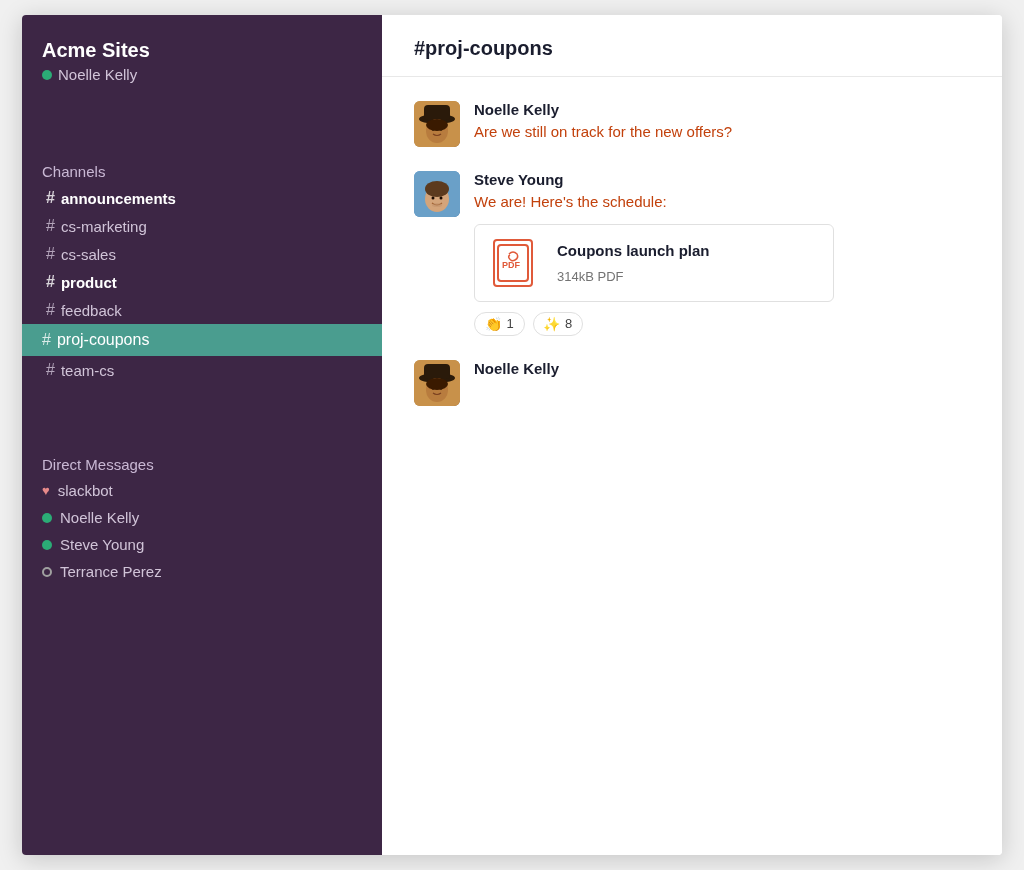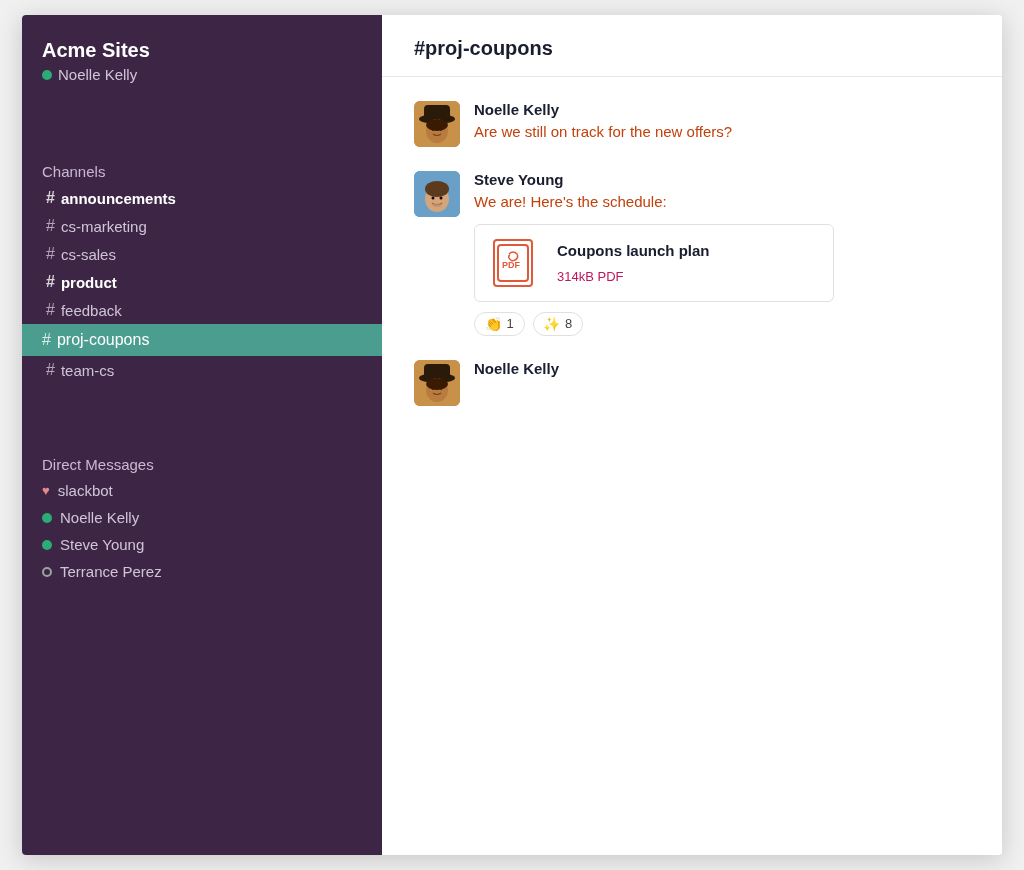--- a/index.html
+++ b/index.html
@@ -185,21 +185,21 @@
       font-size: 13px;
     }
     .file-info { display: flex; flex-direction: column; }
     .file-name {
       font-size: 15px;
       font-weight: 700;
       color: #1a1d2e;
     }
     .file-meta {
       font-size: 13px;
-      color: #be185d;
+      color: #737373;
       margin-top: 10px;
     }
     .reactions {
       display: flex;
       gap: 8px;
       margin-top: 10px;
     }
     .reaction-pill {
       display: flex;
       align-items: center;

